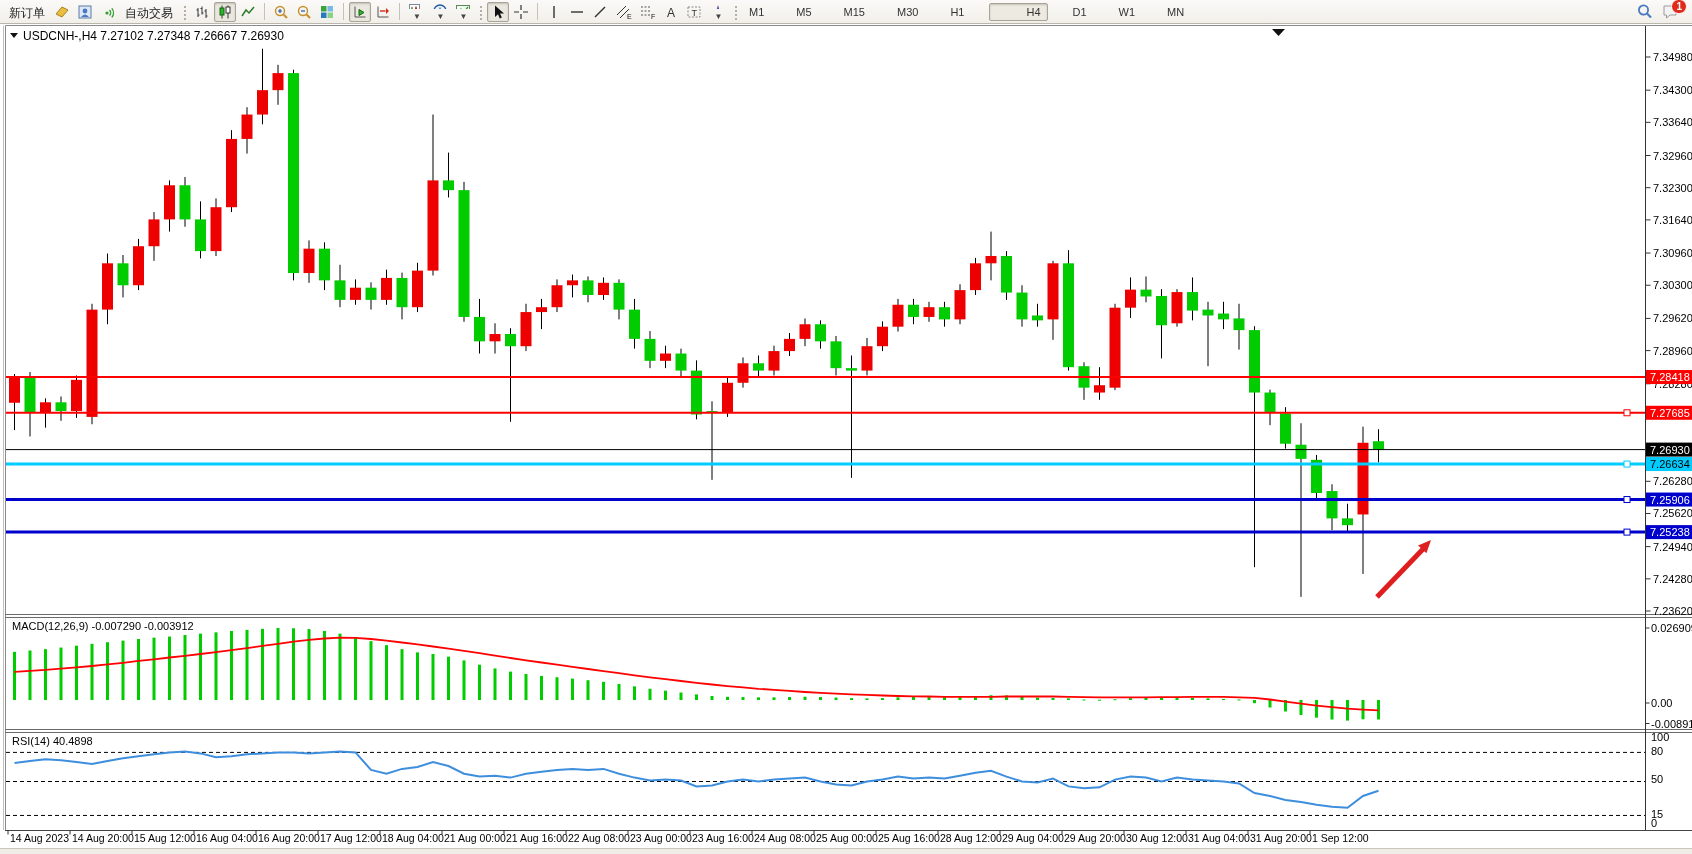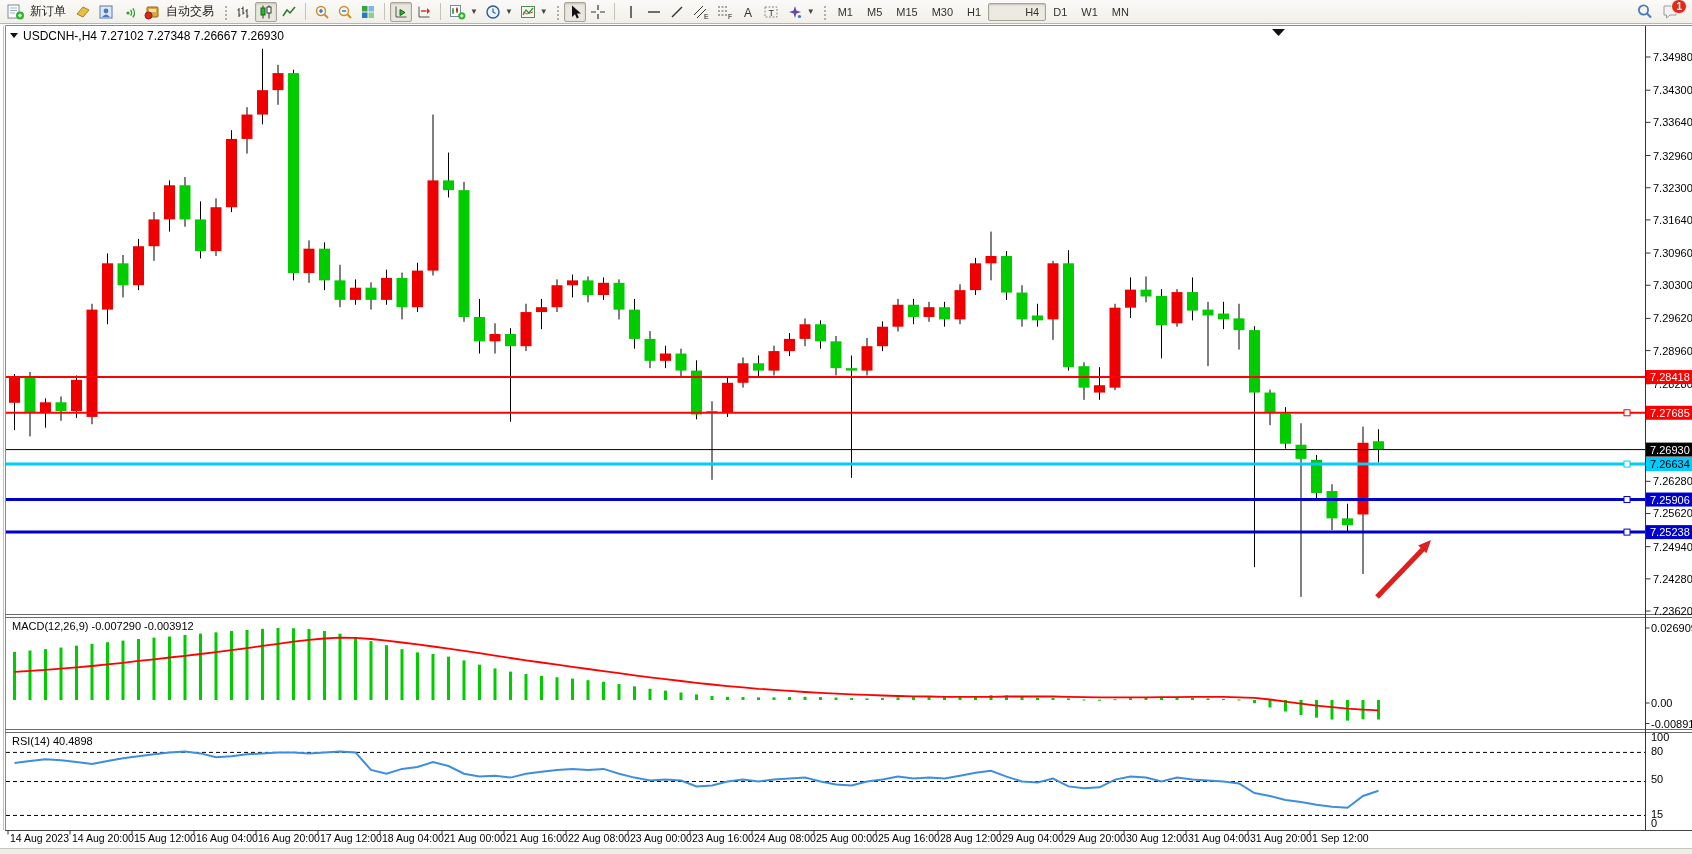--- a/index.html
+++ b/index.html
@@ -3,21 +3,21 @@
 <meta charset="utf-8">
 <style>
   html,body{margin:0;padding:0;width:1692px;height:854px;overflow:hidden;
     font-family:"Liberation Sans","DejaVu Sans",sans-serif;background:#fff;}
   .app{position:relative;width:1692px;height:854px;}
   
   .toolbar{position:absolute;top:0;left:0;width:1692px;height:24px;
     background:linear-gradient(#fbfaf8,#f1efe9);border-bottom:1px solid #b9b5ab;
     display:flex;align-items:center;padding:0 4px;box-sizing:border-box;gap:1px;}
   .tb-btn{height:20px;min-width:22px;display:flex;align-items:center;justify-content:center;
-    border:1px solid transparent;border-radius:2px;gap:3px;padding:0 2px;box-sizing:border-box;}
+    border:1px solid transparent;border-radius:2px;gap:3px;padding:0 2px;box-sizing:border-box;flex-direction:column;}
   .tb-btn.pressed{background:#eae7df;border-color:#a9a498;box-shadow:inset 0 1px 2px rgba(0,0,0,.18);}
   .tb-label{font-size:12px;color:#222;white-space:nowrap;padding:0 2px;}
   .sep{width:1px;height:17px;background:#c6c2b8;margin:0 4px;}
   .grip{width:5px;height:16px;margin:0 3px;background-image:radial-gradient(#b3afa5 1px,transparent 1.2px);
     background-size:4px 4px;background-position:1px 1px;}
   .dd{font-size:8px;color:#444;margin-left:1px;}
   .tf-btn{font-size:11px;color:#333;padding:2px 6px;border:1px solid transparent;border-radius:2px;}
   .tf-btn.active{background:#edeae2;border-color:#a9a498;box-shadow:inset 0 1px 2px rgba(0,0,0,.18);padding-left:36px;}
   .spacer{flex:1;}
   .chat-wrap{position:relative;margin-right:6px;}
@@ -220,21 +220,21 @@
     </div>
     <div class="tb-btn">
       <svg width="16" height="16">
         <path d="M8 2l1.4 4.6L14 8l-4.6 1.4L8 14l-1.4-4.6L2 8l4.6-1.4z" fill="#6a4aa0"></path>
         <circle cx="12.5" cy="12.5" r="1.6" fill="#3a7ac2"></circle>
       </svg>
       <span class="dd">▼</span>
     </div>
 
     <div class="grip"></div>
-    <div id="tf-group" style="display: flex;">
+    <div id="tf-group" style="display: flex; gap: 18px;">
         <div class="tf-btn">M1</div>
         <div class="tf-btn">M5</div>
         <div class="tf-btn">M15</div>
         <div class="tf-btn">M30</div>
         <div class="tf-btn">H1</div>
         <div class="tf-btn active">H4</div>
         <div class="tf-btn">D1</div>
         <div class="tf-btn">W1</div>
         <div class="tf-btn">MN</div>
       </div>

